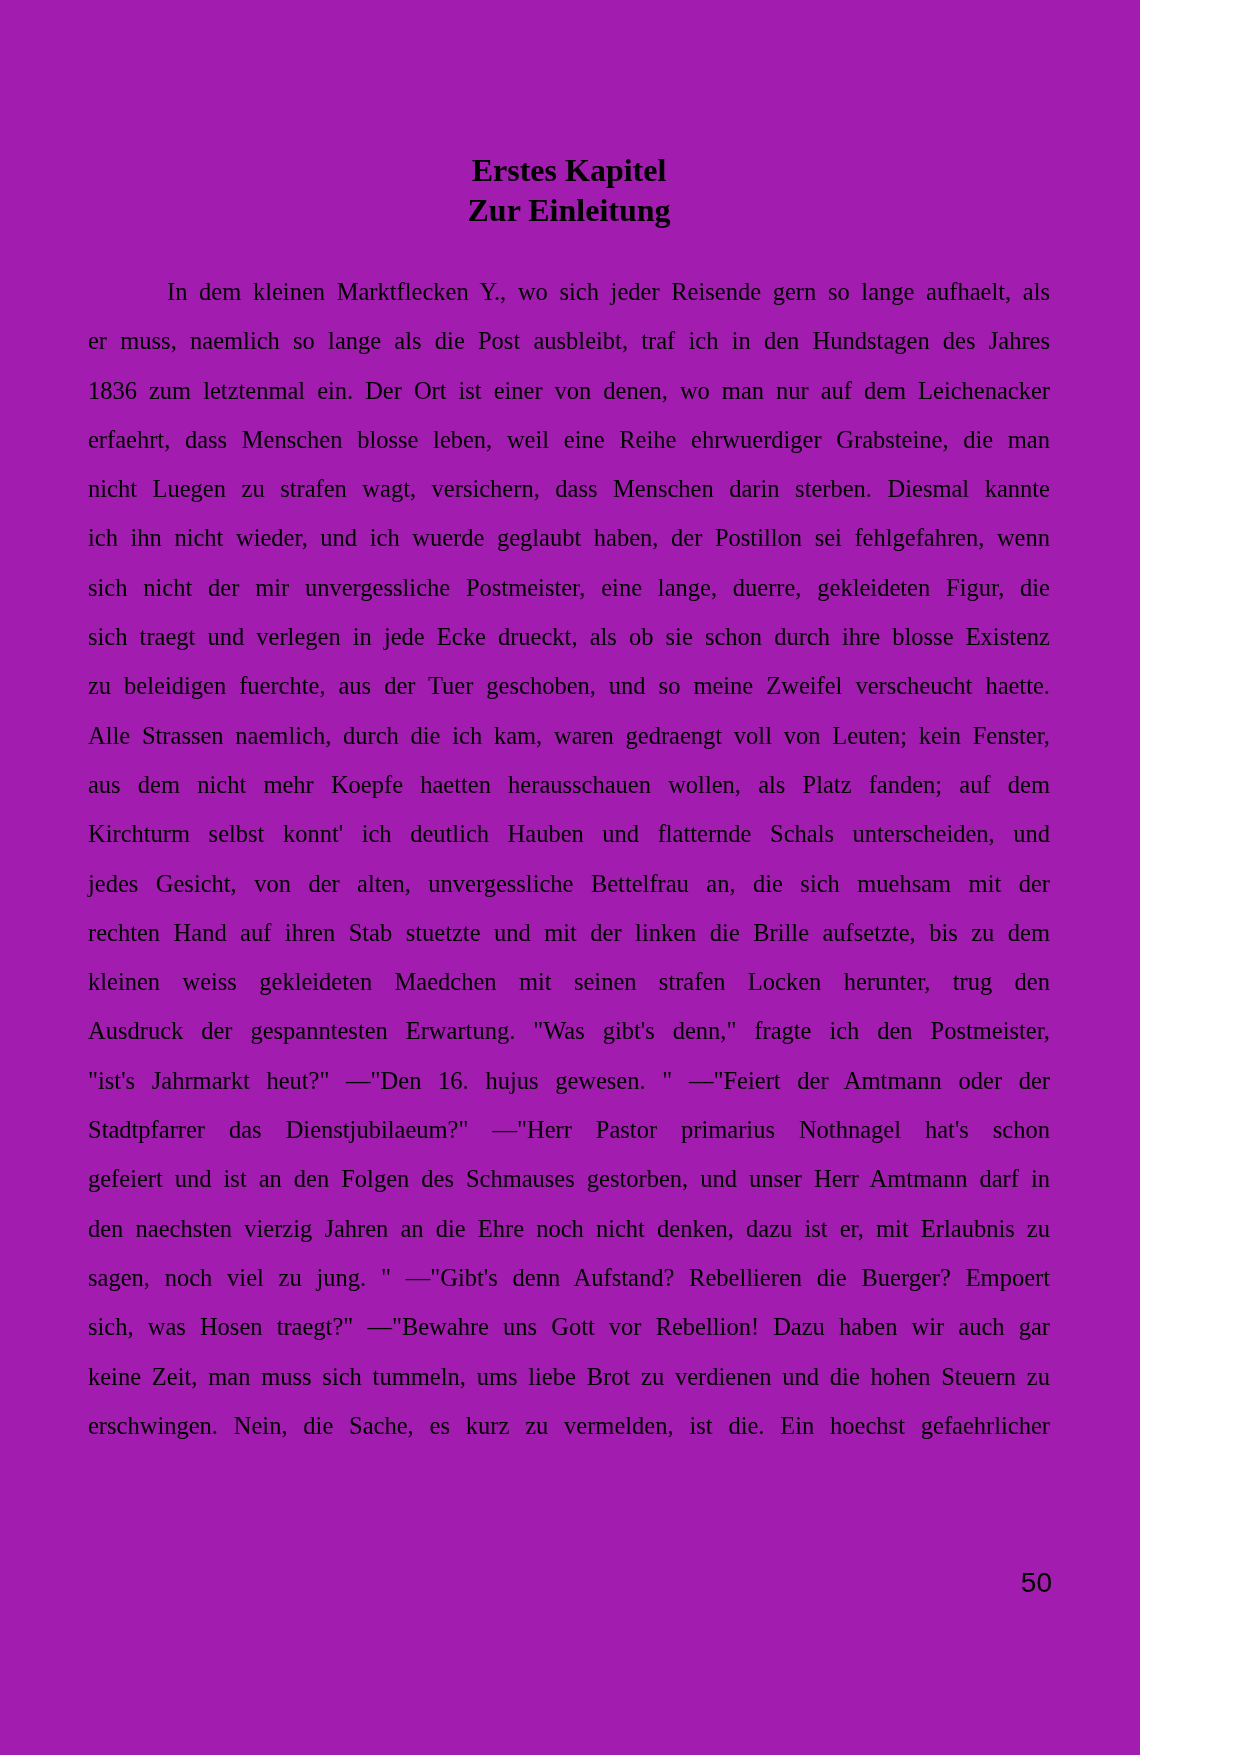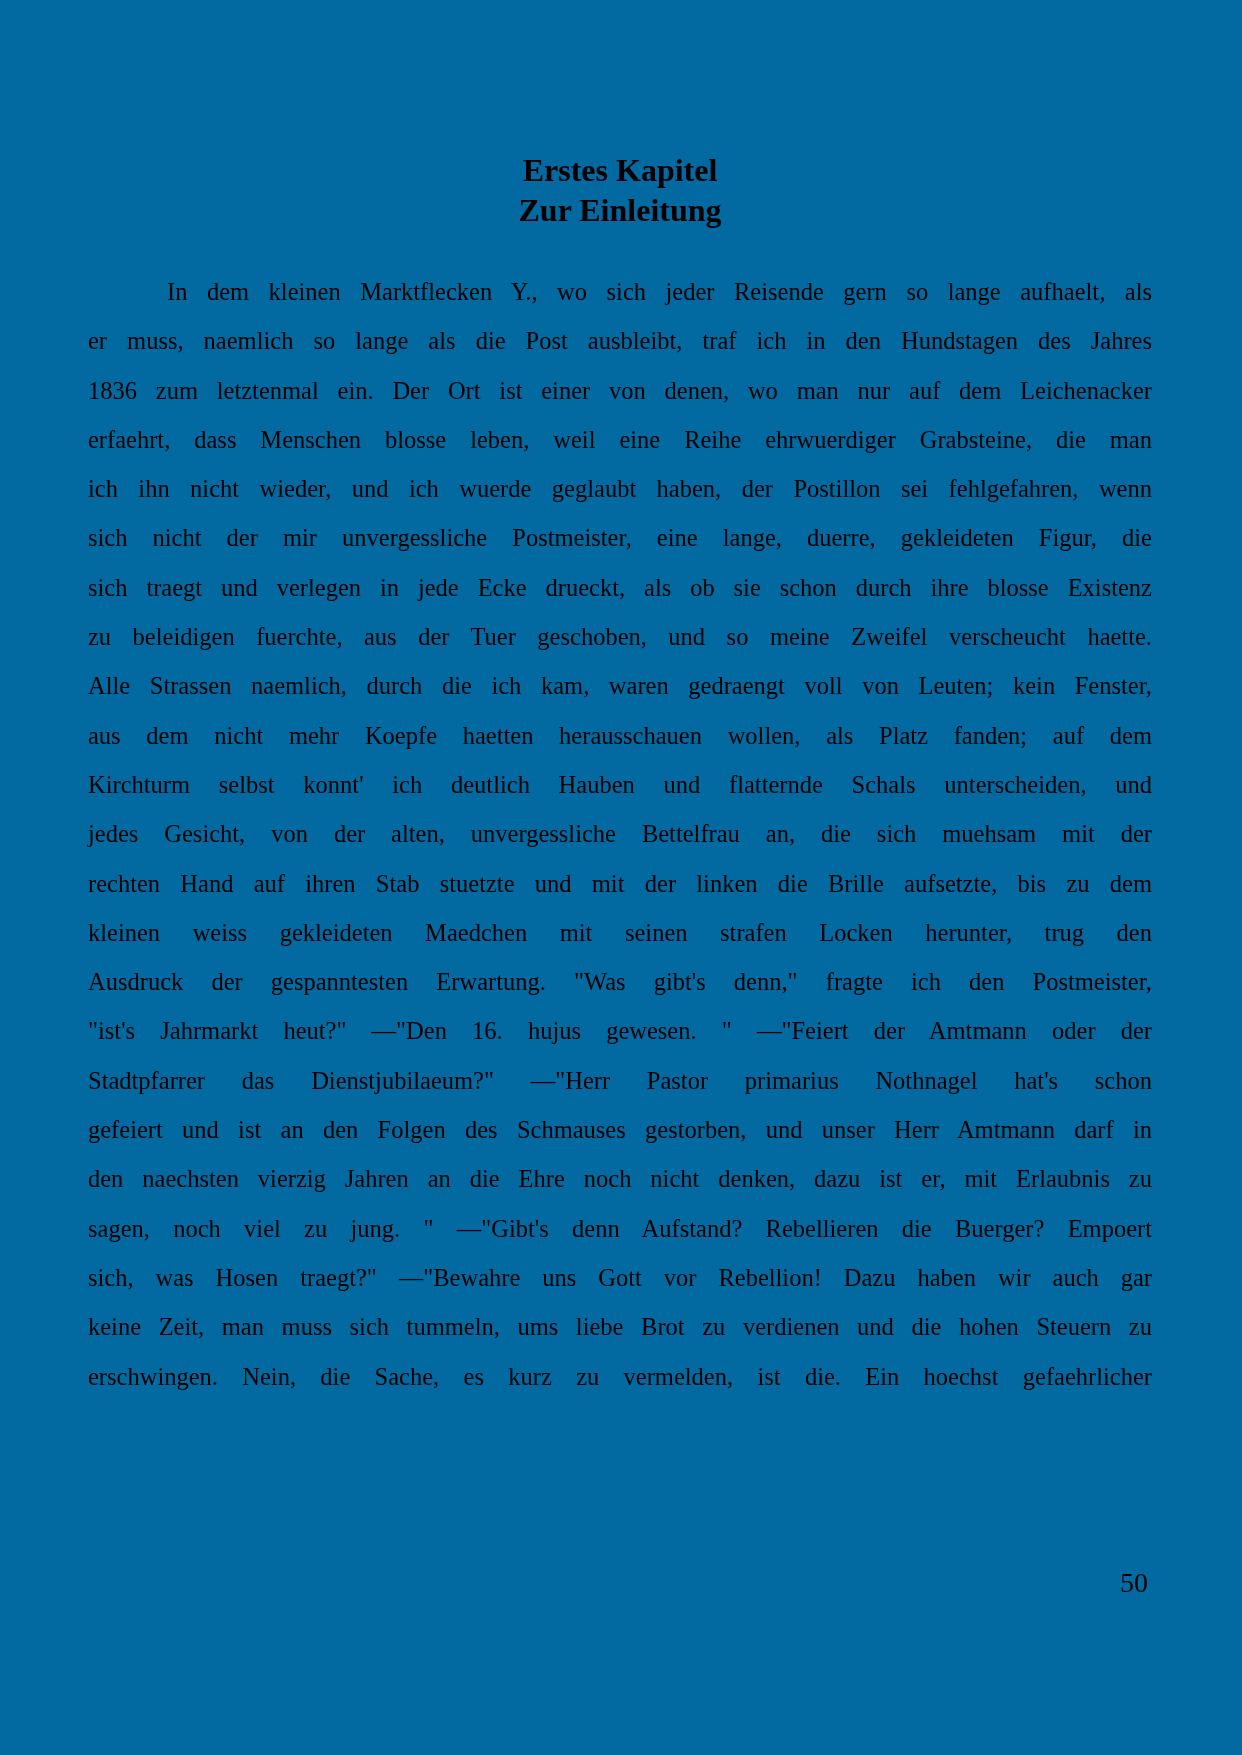--- a/index.html
+++ b/index.html
@@ -9,25 +9,25 @@
   }
   body {
     width: 1242px;
     height: 1755px;
     overflow: hidden;
     color: #000000;
     font-family: "Liberation Serif", "DejaVu Serif", serif;
   }
   .page {
     position: relative;
-    width: 1242px;
+    width: 1140px;
     height: 1755px;
     box-sizing: border-box;
     padding: 150px 90px 0 88px;
-    background: #0369a1;
+    background: #a21caf;
   }
   .chapter-title,
   .chapter-subtitle {
     text-align: center;
     font-weight: bold;
     font-size: 32px;
     line-height: 40px;
   }
   .chapter-subtitle {
   }
@@ -41,38 +41,39 @@
     text-align-last: justify;
     -moz-text-align-last: justify;
     text-justify: inter-word;
   }
   .text-line.indent {
     padding-left: 79px;
   }
   .page-number {
     position: absolute;
     top: 1568px;
-    right: 94px;
-    font-family: Liberation Serif, serif;
+    right: 88px;
+    font-family: Liberation Sans, sans-serif;
     font-size: 28px;
     line-height: 30px;
     color: #000000;
   }
 </style>
 </head>
 <body>
 
 <div class="page">
   <div class="chapter-title">Erstes Kapitel</div>
   <div class="chapter-subtitle">Zur Einleitung</div>
   <div class="paragraph">
       <div class="text-line indent">In dem kleinen Marktflecken Y., wo sich jeder Reisende gern so lange aufhaelt, als</div>
       <div class="text-line">er muss, naemlich so lange als die Post ausbleibt, traf ich in den Hundstagen des Jahres</div>
       <div class="text-line">1836 zum letztenmal ein. Der Ort ist einer von denen, wo man nur auf dem Leichenacker</div>
       <div class="text-line">erfaehrt, dass Menschen blosse leben, weil eine Reihe ehrwuerdiger Grabsteine, die man</div>
+      <div class="text-line">nicht Luegen zu strafen wagt, versichern, dass Menschen darin sterben. Diesmal kannte</div>
       <div class="text-line">ich ihn nicht wieder, und ich wuerde geglaubt haben, der Postillon sei fehlgefahren, wenn</div>
       <div class="text-line">sich nicht der mir unvergessliche Postmeister, eine lange, duerre, gekleideten Figur, die</div>
       <div class="text-line">sich traegt und verlegen in jede Ecke drueckt, als ob sie schon durch ihre blosse Existenz</div>
       <div class="text-line">zu beleidigen fuerchte, aus der Tuer geschoben, und so meine Zweifel verscheucht haette.</div>
       <div class="text-line">Alle Strassen naemlich, durch die ich kam, waren gedraengt voll von Leuten; kein Fenster,</div>
       <div class="text-line">aus dem nicht mehr Koepfe haetten herausschauen wollen, als Platz fanden; auf dem</div>
       <div class="text-line">Kirchturm selbst konnt' ich deutlich Hauben und flatternde Schals unterscheiden, und</div>
       <div class="text-line">jedes Gesicht, von der alten, unvergessliche Bettelfrau an, die sich muehsam mit der</div>
       <div class="text-line">rechten Hand auf ihren Stab stuetzte und mit der linken die Brille aufsetzte, bis zu dem</div>
       <div class="text-line">kleinen weiss gekleideten Maedchen mit seinen strafen Locken herunter, trug den</div>

